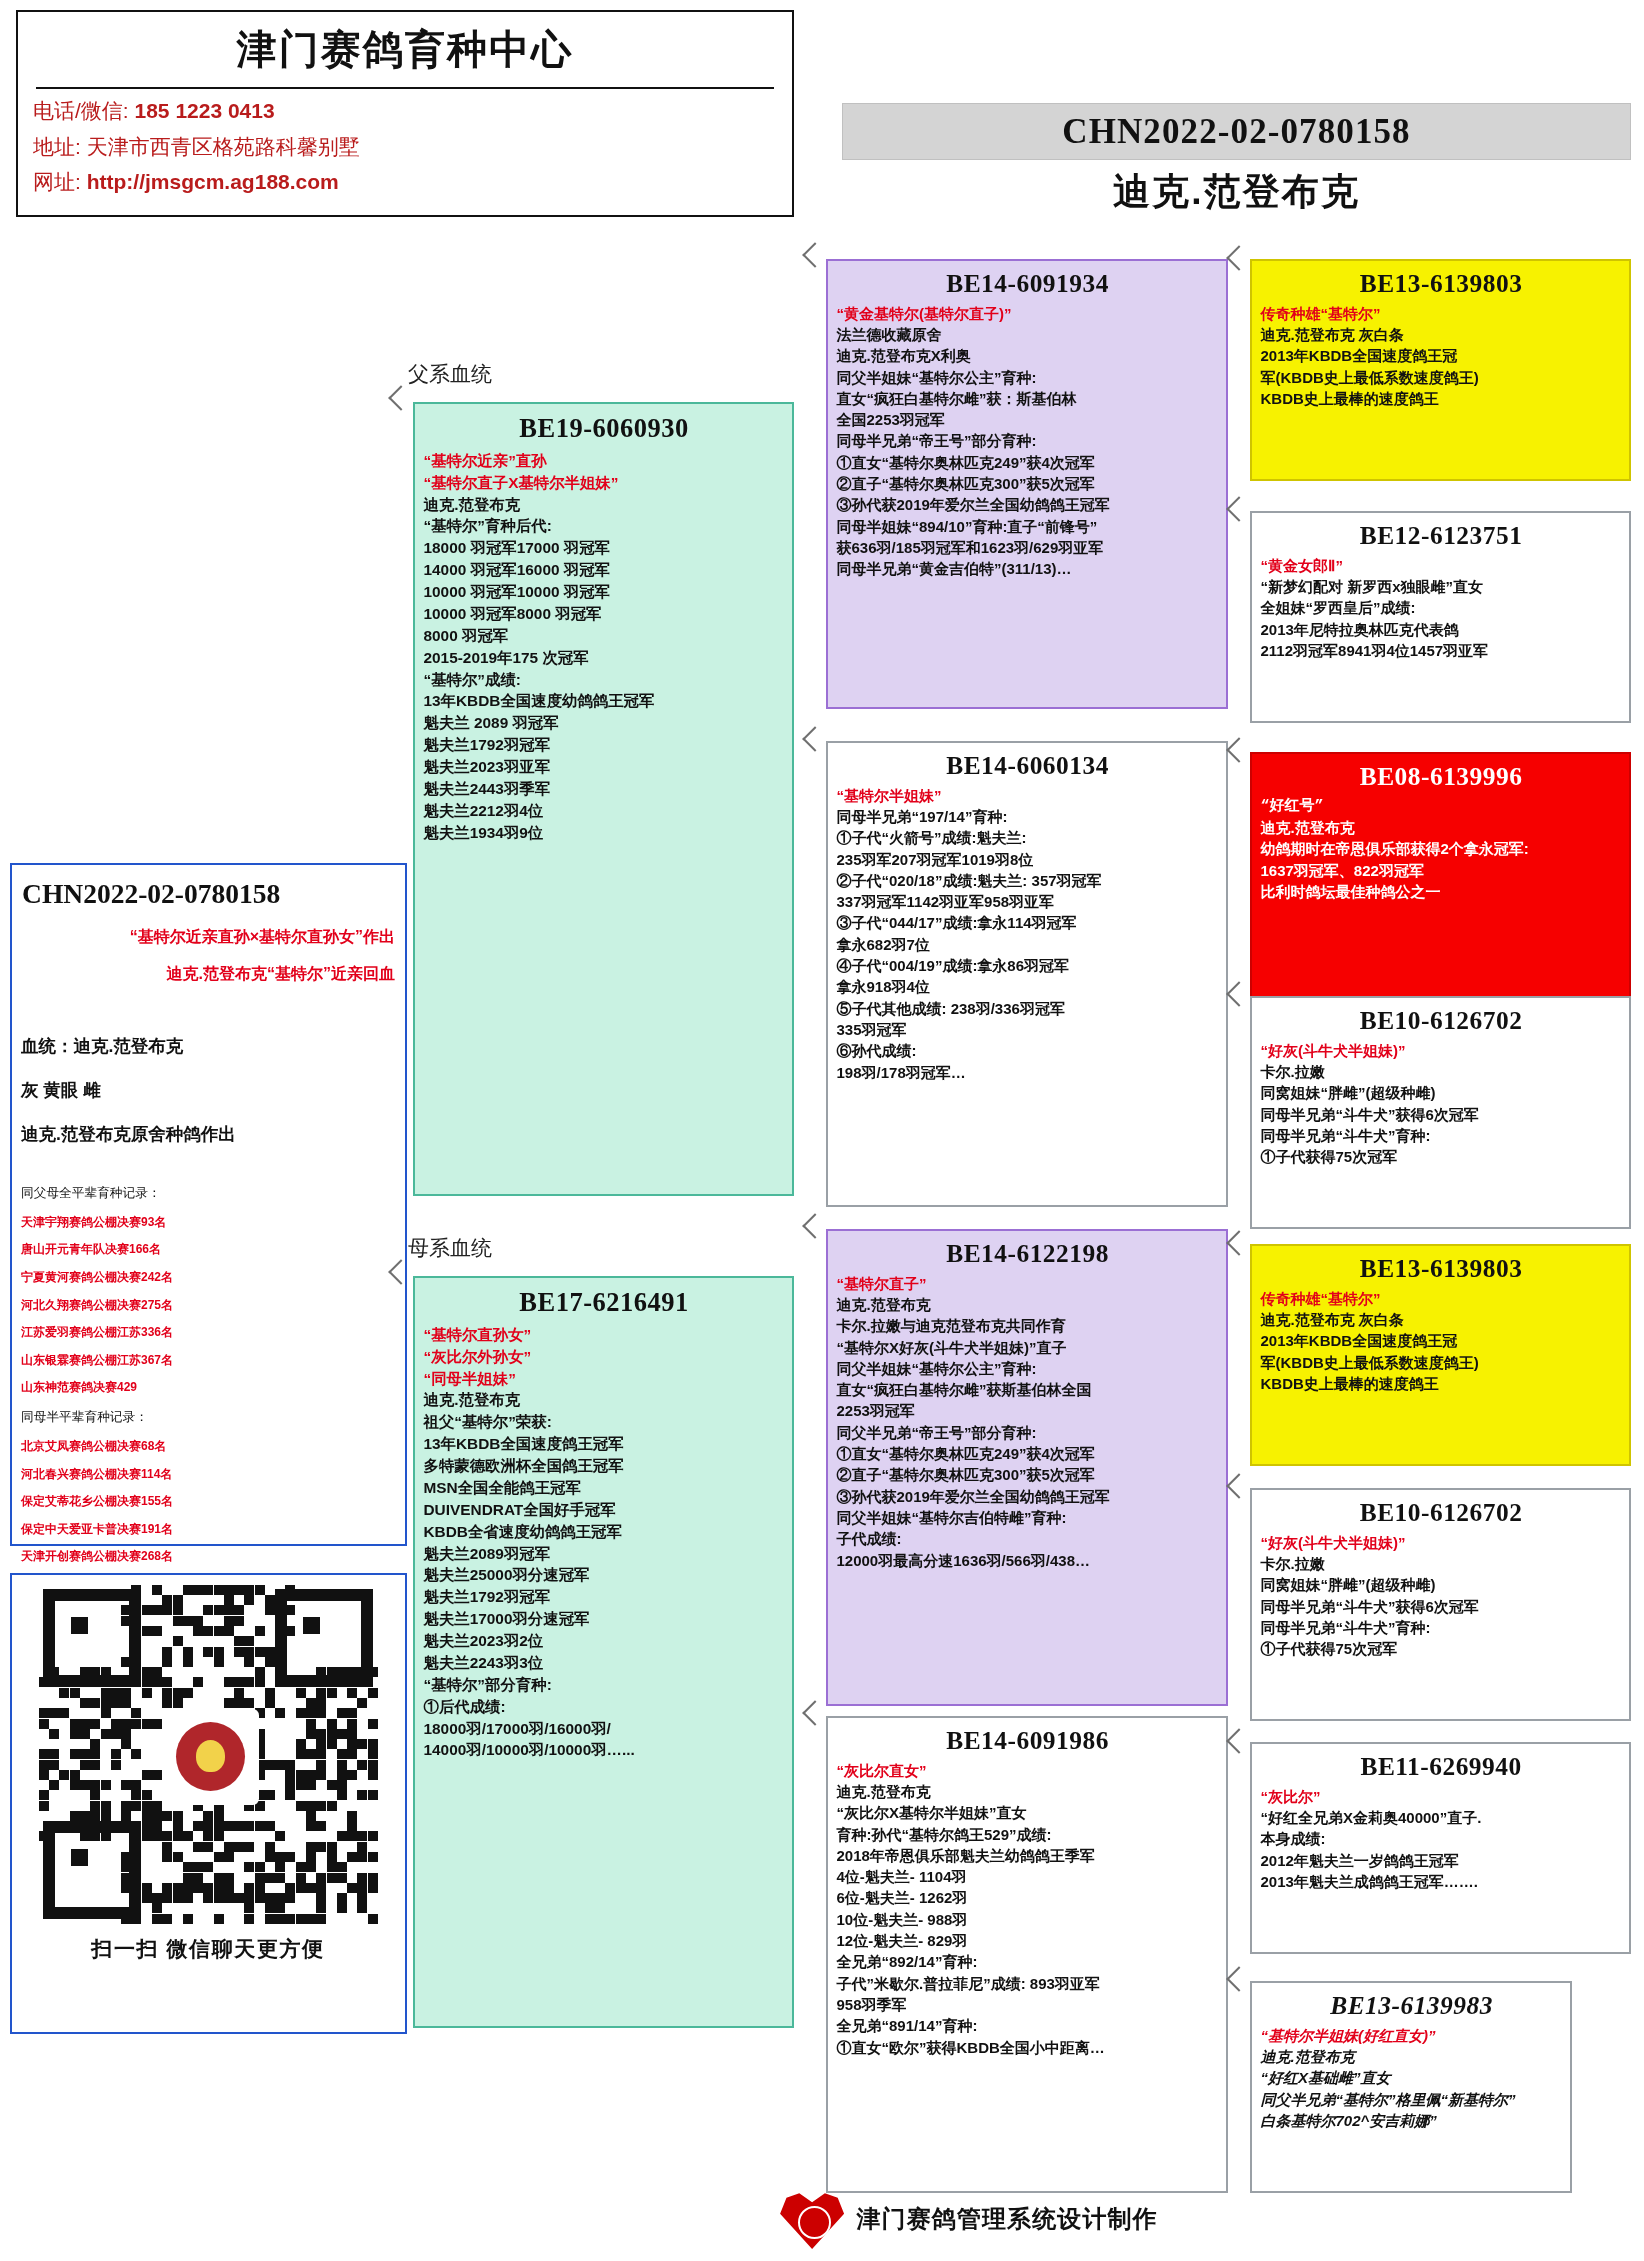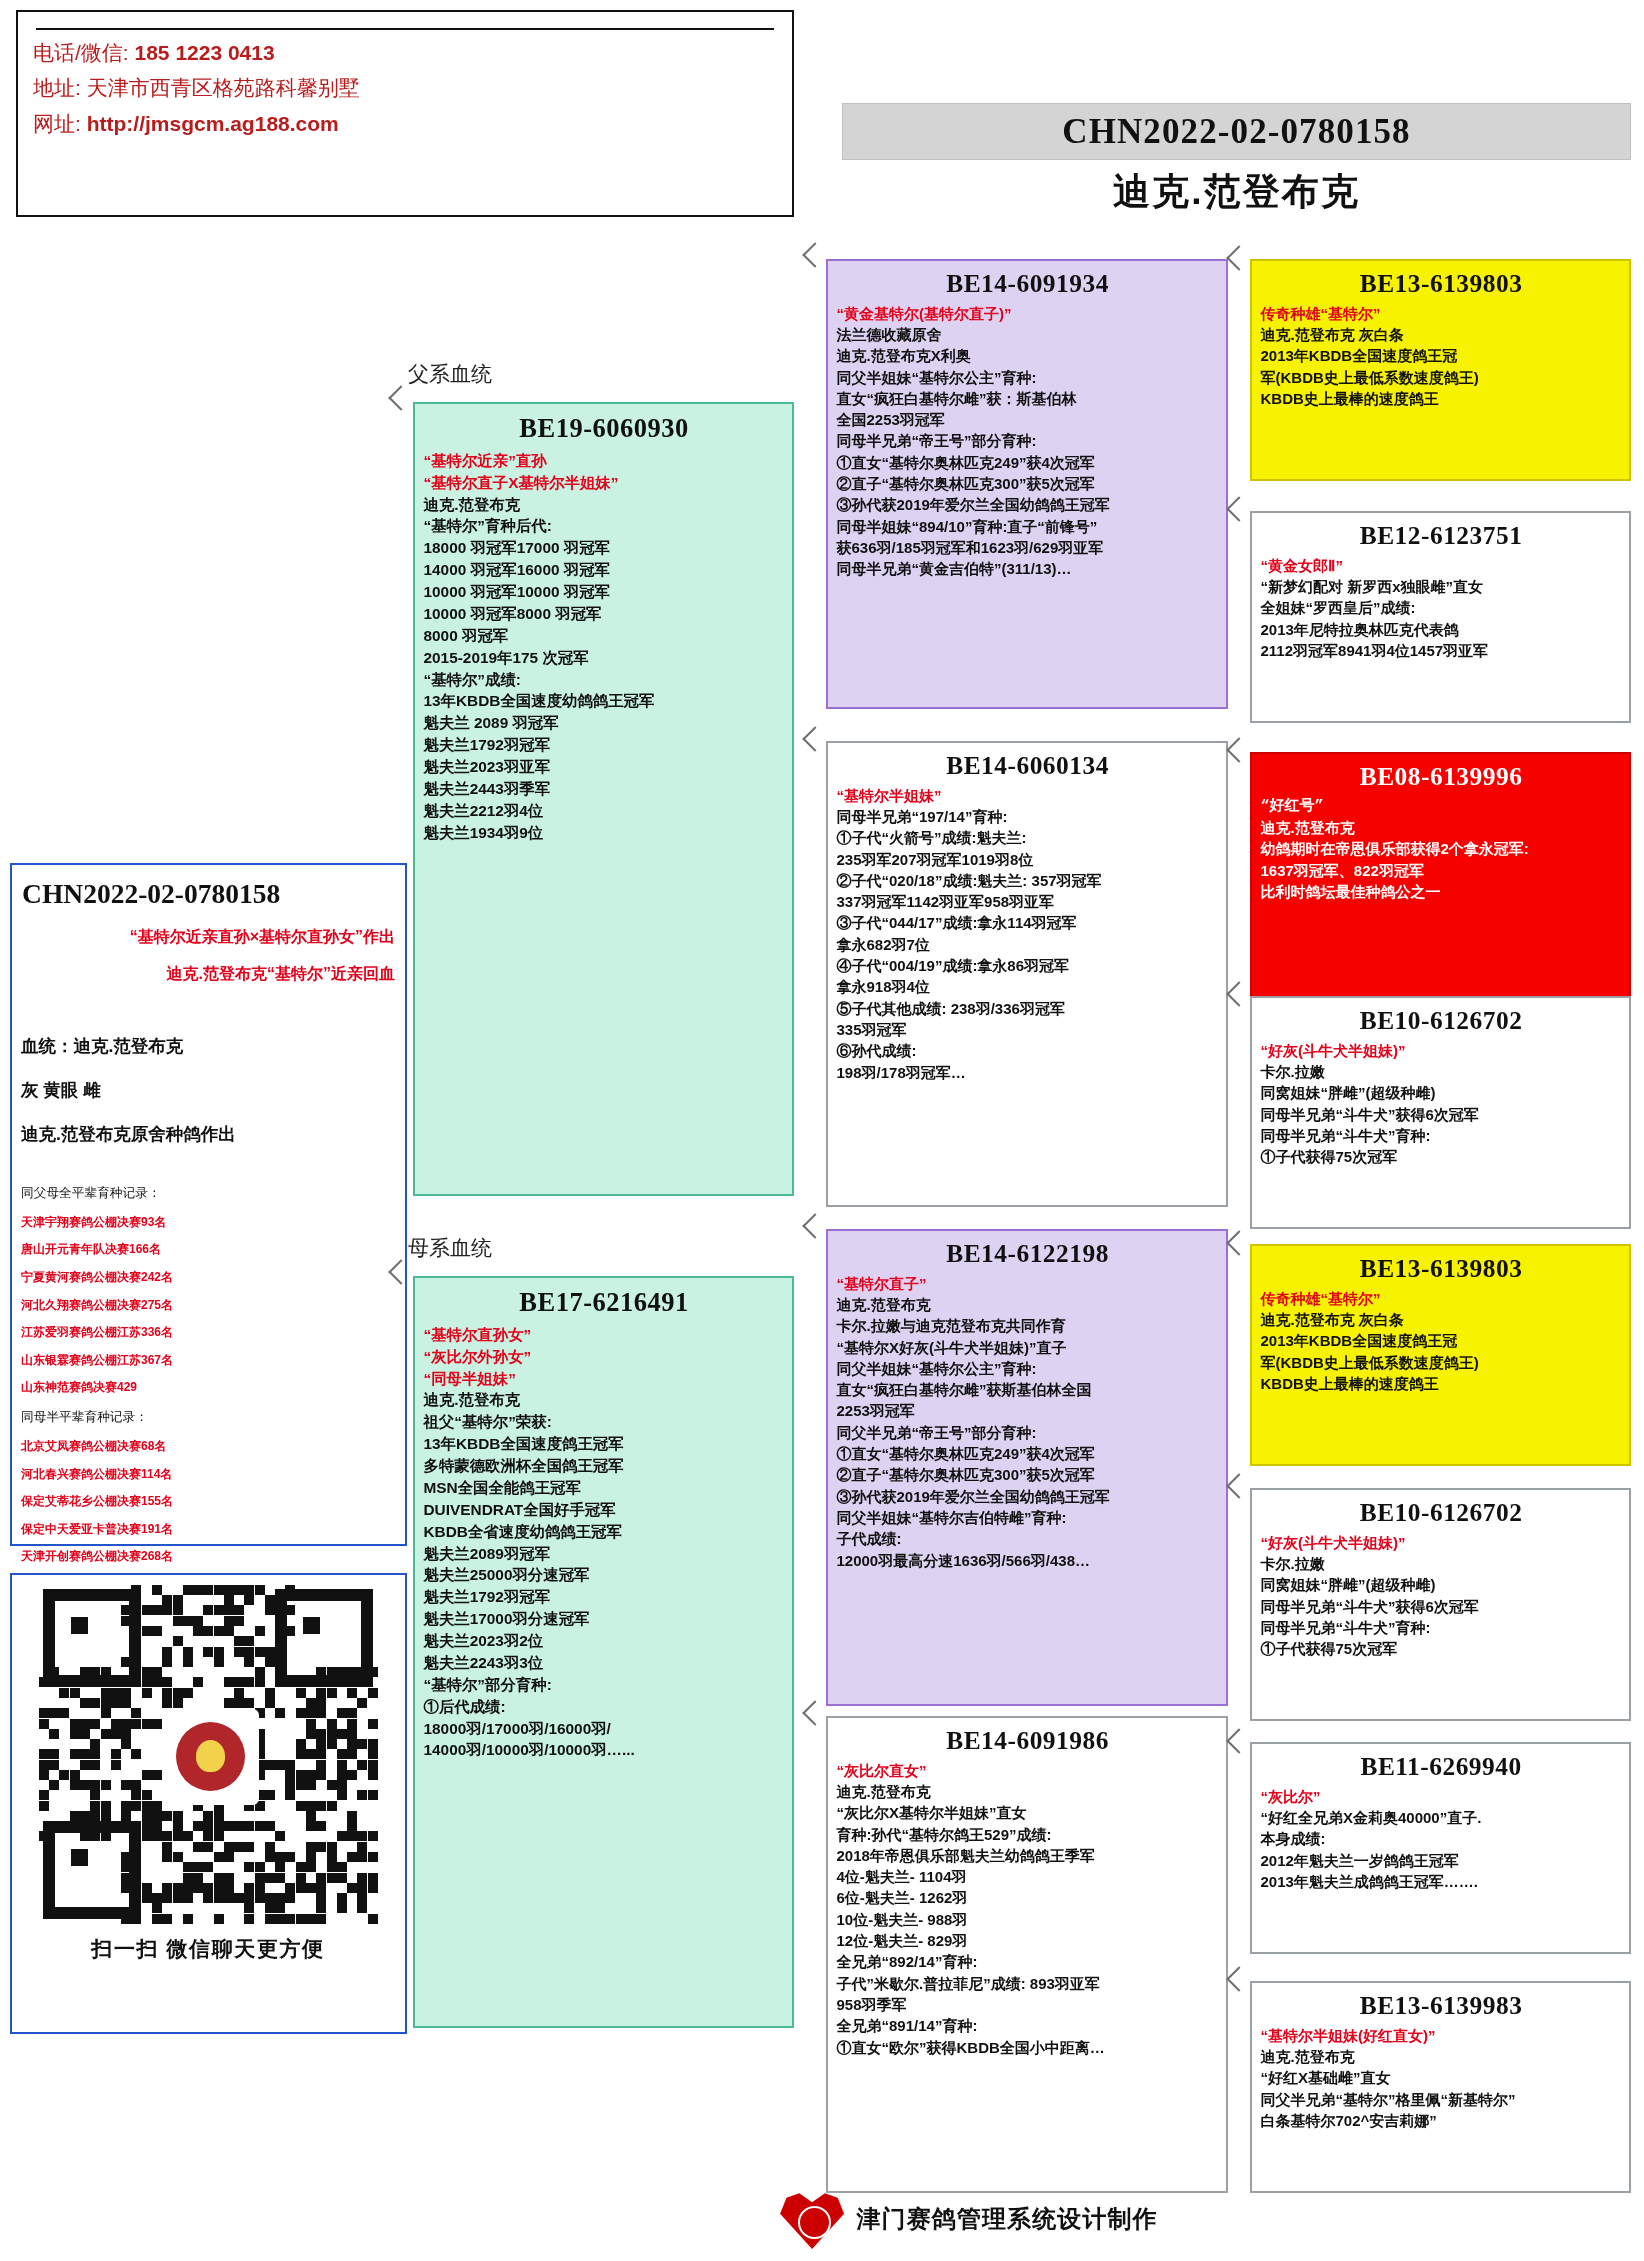--- a/index.html
+++ b/index.html
@@ -111,20 +111,21 @@
     width: 64px; height: 57px; background:#cc0000; position:absolute; left:2.1px; top:2.1px;
     clip-path: polygon(50% 100%, 0% 38%, 10% 10%, 30% 2%, 50% 18%, 70% 2%, 90% 10%, 100% 38%);
   }
   #footer-logo .ring2 { position:absolute; left:20px; top:16px; width:29px; height:29px; border:2.6px solid #fff; border-radius:50%; }
   #footer-text { font-size: 24px; font-weight:bold; color:#111; margin-left: 9.5px; letter-spacing:1.1px;}
 </style>
 </head>
 <body>
 
 <div class="abs" id="company-box">
+  <div id="company-title">津门赛鸽育种中心</div>
   <div id="company-rule"></div>
   <div class="company-line">
     <span>电话/微信:</span>
     <b>185 1223 0413</b>
   </div>
   <div class="company-line">
     <span>地址:</span>
     <span>天津市西青区格苑路科馨别墅</span>
   </div>
   <div class="company-line">
@@ -777,21 +778,21 @@
     <div class="abs card g3 c-white" style="left: 1250px; top: 1742px; width: 381px; height: 212px;">
       <div class="ring">BE11-6269940</div>
       <div class="body">
         <p class="red">“灰比尔”</p>
         <p class="blk">“好红全兄弟X金莉奥40000”直子.</p>
         <p class="blk">本身成绩:</p>
         <p class="blk">2012年魁夫兰一岁鸽鸽王冠军</p>
         <p class="blk">2013年魁夫兰成鸽鸽王冠军…….</p>
       </div>
     </div>
-    <div class="abs card g3 c-white" style="left: 1250px; top: 1981px; width: 381px; height: 212px;">
+    <div class="abs card g3 c-white" style="left: 1250px; top: 1981px; width: 322px; height: 212px; font-style: italic;">
       <div class="ring">BE13-6139983</div>
       <div class="body">
         <p class="red">“基特尔半姐妹(好红直女)”</p>
         <p class="blk">迪克.范登布克</p>
         <p class="blk">“好红X基础雌”直女</p>
         <p class="blk">同父半兄弟“基特尔”格里佩“新基特尔”</p>
         <p class="blk">白条基特尔702^安吉莉娜”</p>
       </div>
     </div>
     <div class="abs tick" style="left: 392px; top: 389px;"></div>

